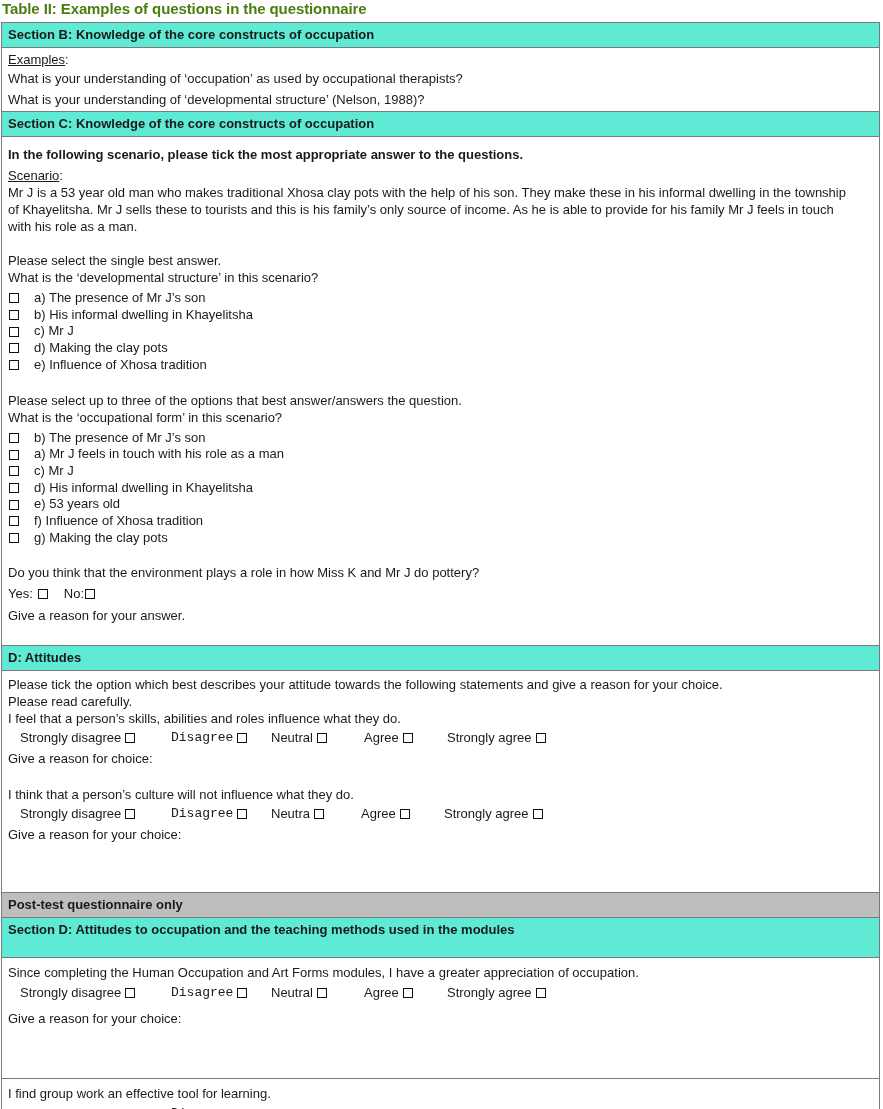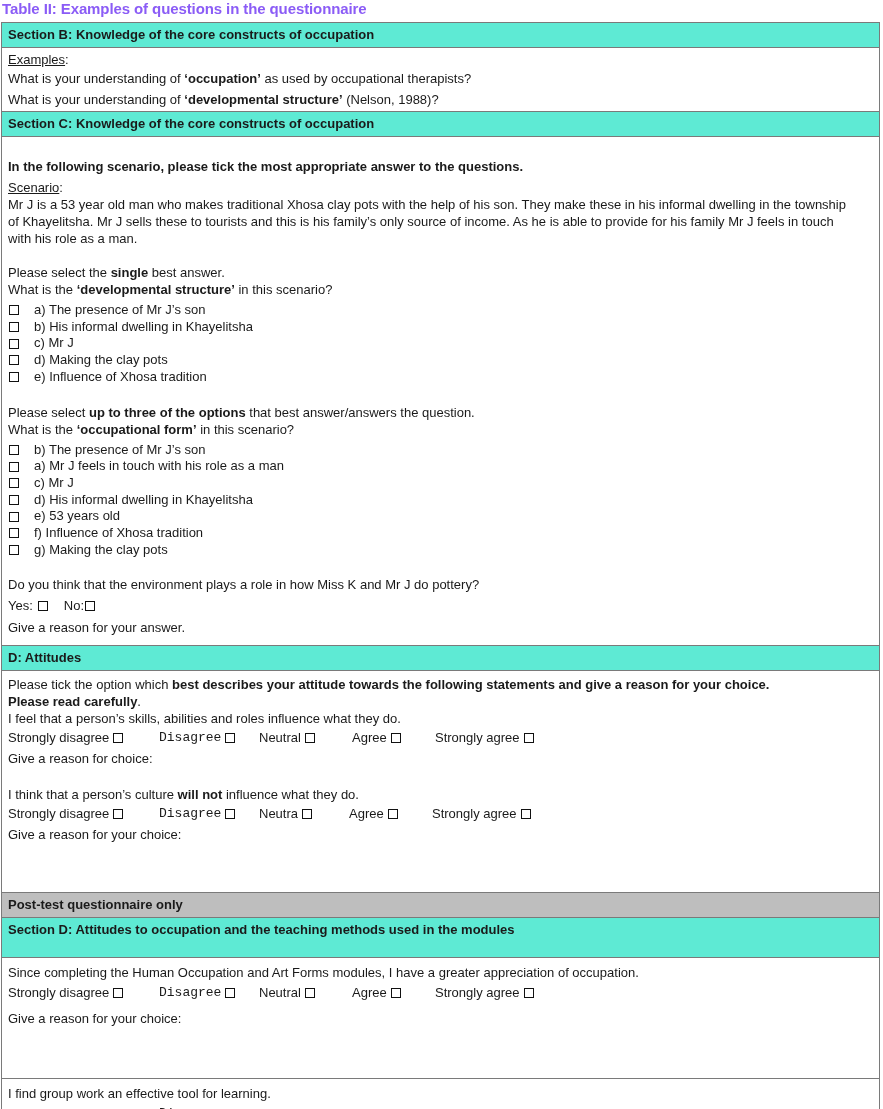--- a/index.html
+++ b/index.html
@@ -1,41 +1,41 @@
 <!DOCTYPE html>
 <html><head>
 <meta charset="utf-8">
 <style>
   * { box-sizing: border-box; margin: 0; padding: 0; }
   html, body { width: 883px; height: 1109px; background: #ffffff; overflow: hidden; }
   body { font-family: "Liberation Sans", "DejaVu Sans", sans-serif; color: #1a1a1a; font-size: 13px; position: relative; }
 
-  .table-title { position: absolute; left: 2px; top: 0px; font-size: 15px; font-weight: bold; color: #8b5cf6; letter-spacing: -0.1px; }
+  .table-title { position: absolute; left: 2px; top: 0px; font-size: 15px; font-weight: bold; color: #4d7c0f; letter-spacing: -0.1px; }
 
   .tbl { position: absolute; left: 1px; top: 22px; width: 879px; border: 1px solid #7a7a7a; border-bottom: 1px solid #7a7a7a; }
   .row { border-bottom: 1px solid #7a7a7a; padding-left: 6px; padding-right: 6px; }
   .row:last-child { border-bottom: none; }
   .hdr { background: #5eead4; font-weight: bold; font-size: 13px; line-height: 23px; height: 25px; }
   .hdr-dark { background: #bebebe; }
   .hdr-tall { height: 40px; line-height: 23px; }
   .body-row { background: #fff; }
 
   .line { line-height: 17px; font-size: 13px; white-space: nowrap; }
   .wrap { white-space: normal; }
   .u { text-decoration: underline; }
-  b { font-weight: bold; }
+  b { font-weight: normal; }
 
   .opt { display: flex; align-items: center; line-height: 16.7px; font-size: 13px; }
   .cb { display: inline-block; width: 10px; height: 10px; border: 1.6px solid #111; background: #fff; vertical-align: middle; }
   .opt .cb { margin-right: 15px; margin-left: 1px; }
 
   .likert { display: flex; align-items: center; font-size: 13px; line-height: 17px; white-space: nowrap; }
   .likert .item { display: inline-flex; align-items: center; }
   .likert .item .cb { margin-left: 4px; }
-  .lk1 { width: 151px; }
+  .lk1 { width: 151px; margin-left: 12px; }
   .lk2 { width: 100px; font-family: Liberation Mono, monospace; }
   .lk3 { width: 93px; }
   .lk4 { width: 83px; }
   .lk5 { }
   .lk3b { width: 90px; }
 
   .yesno { display: flex; align-items: center; line-height: 17px; }
   .yesno .item { display: inline-flex; align-items: center; }
 </style>
 </head>
@@ -48,21 +48,21 @@
   <div class="row hdr">Section B: Knowledge of the core constructs of occupation</div>
 
   <div class="row body-row" style="height:64px; padding-top:3px;">
     <div class="line" style="line-height:17px;"><span class="u">Examples</span><span>:</span></div>
     <div class="line" style="line-height:21px;"><span>What is your understanding of </span><b>‘occupation’</b><span> as used by occupational therapists?</span></div>
     <div class="line" style="line-height:21px;"><span>What is your understanding of </span><b>‘developmental structure’</b><span> (Nelson, 1988)?</span></div>
   </div>
 
   <div class="row hdr">Section C: Knowledge of the core constructs of occupation</div>
 
-  <div class="row body-row" style="height:509px; padding-top:20px;">
+  <div class="row body-row" style="height:509px; padding-top:8px;">
     <div class="line" style="font-weight:bold; line-height:19px;">In the following scenario, please tick the most appropriate answer to the questions.</div>
     <div class="line" style="margin-top:3px;"><span class="u">Scenario</span><span>:</span></div>
     <div class="line wrap" style="width:850px;">Mr J is a 53 year old man who makes traditional Xhosa clay pots with the help of his son. They make these in his informal dwelling in the township of Khayelitsha. Mr J sells these to tourists and this is his family’s only source of income. As he is able to provide for his family Mr J feels in touch with his role as a man.</div>
 
     <div style="height:17px;"></div>
     <div class="line"><span>Please select the </span><b>single</b><span> best answer.</span></div>
     <div class="line"><span>What is the </span><b>‘developmental structure’</b><span> in this scenario?</span></div>
     <div style="margin-top:4px;">
       <div class="opt">
           <span class="cb"></span>

